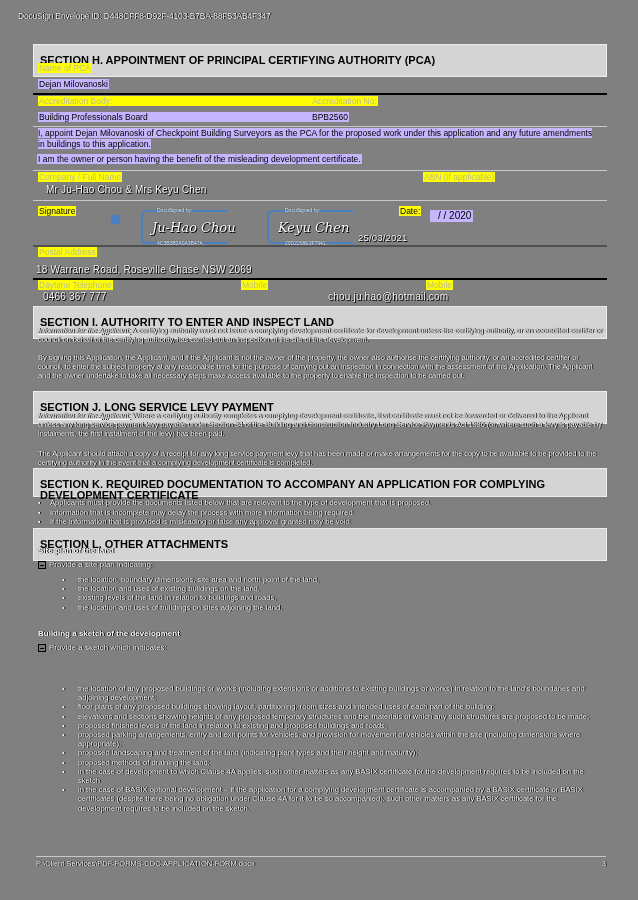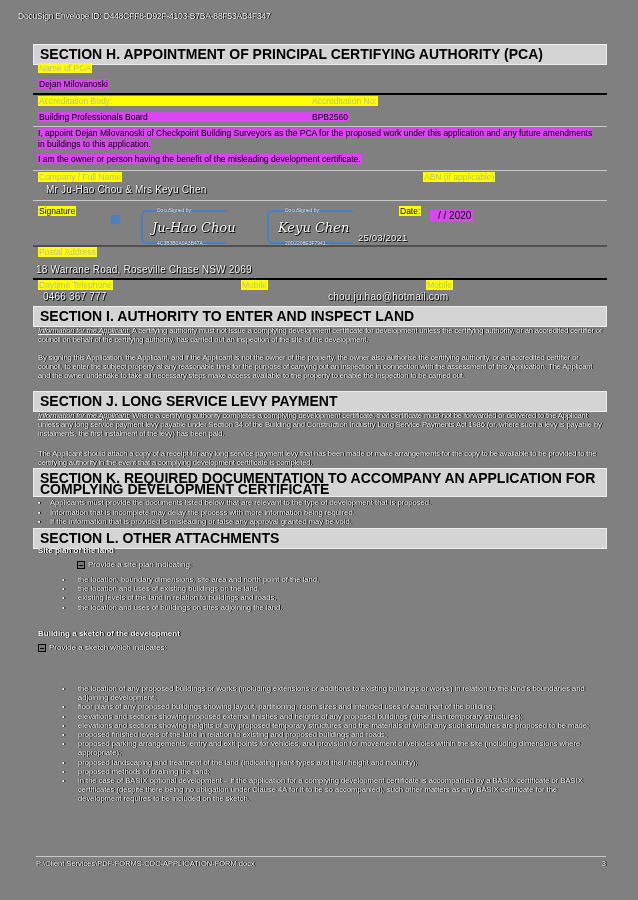--- a/index.html
+++ b/index.html
@@ -1,20 +1,20 @@
 <!DOCTYPE html>
 <html><head>
 <meta charset="utf-8">
 <style>
   * { box-sizing: border-box; margin: 0; padding: 0; }
   html, body { width: 638px; height: 900px; background: #808080; overflow: hidden; }
   body { font-family: "Liberation Sans", sans-serif; color: #000; position: relative; }
   .env-id { position: absolute; left: 18px; top: 11px; font-size: 8.5px; color: #fff; text-shadow: 0 0 1px #000, 1px 0 0 #000; letter-spacing: -0.2px; }
-  .sec-head { position: absolute; left: 33px; width: 574px; background: #d4d4d4; border: 1px solid #ececec; font-weight: bold; font-size: 14px; padding: 4px 6px; line-height: 11px; }
-  .hl { background: #d946ef; }
+  .sec-head { position: absolute; left: 33px; width: 574px; background: #d4d4d4; border: 1px solid #ececec; font-weight: bold; font-size: 11px; padding: 10px 6px; line-height: 11px; }
+  .hl { background: #c4b5fd; }
   .lbl { position: absolute; font-size: 8.5px; color: #bdbd8a; background: #ffff00; line-height: 10px; padding: 0 1px; }
   .lbl.dark { color: #000; }
   .val { position: absolute; font-size: 8.5px; line-height: 10px; padding: 0 1px; }
   .hw { position: absolute; font-size: 10px; color: #fff; text-shadow: 0 0 1px #000, 1px 1px 0 #000; letter-spacing: 0.2px; }
   .rule { position: absolute; height: 1px; background: #c8c8c8; }
   .rule.thick { height: 2px; background: #000; }
   .rule.mid { height: 2px; background: #505050; }
   .para { position: absolute; left: 38px; width: 565px; font-size: 7.6px; line-height: 9px; color: #fff; text-shadow: 0 0 1px #000, 1px 0 0 #000; letter-spacing: -0.15px; }
   .para u { text-decoration: underline; font-style: italic; }
   .bullets { position: absolute; left: 38px; width: 565px; font-size: 7.6px; line-height: 9.5px; color: #fff; text-shadow: 0 0 1px #000, 1px 0 0 #000; list-style: none; }
@@ -108,43 +108,43 @@
 
 <div class="sec-head" style="top:468px; height:29px;">SECTION K. REQUIRED DOCUMENTATION TO ACCOMPANY AN APPLICATION FOR COMPLYING DEVELOPMENT CERTIFICATE</div>
 <ul class="bullets" style="top:498px;">
   <li>Applicants must provide the documents listed below that are relevant to the type of development that is proposed.</li>
   <li>Information that is incomplete may delay the process with more information being required.</li>
   <li>If the information that is provided is misleading or false any approval granted may be void.</li>
 </ul>
 
 <div class="sec-head" style="top:528px;">SECTION L. OTHER ATTACHMENTS</div>
 <div class="sub" style="top:546px;">Site plan of the land</div>
-<div class="chk" style="top:560px;margin-left:39px;">
+<div class="chk" style="top:560px;">
   <span class="box"></span>
   <span>Provide a site plan indicating:</span>
 </div>
 <ul class="olist" style="top:575px;">
   <li>the location, boundary dimensions, site area and north point of the land,</li>
   <li>the location and uses of existing buildings on the land,</li>
   <li>existing levels of the land in relation to buildings and roads,</li>
   <li>the location and uses of buildings on sites adjoining the land.</li>
 </ul>
 <div class="sub" style="top:629px;">Building a sketch of the development</div>
 <div class="chk" style="top:643px;">
   <span class="box"></span>
   <span>Provide a sketch which indicates:</span>
 </div>
 <ul class="olist" style="top:684px;">
   <li>the location of any proposed buildings or works (including extensions or additions to existing buildings or works) in relation to the land's boundaries and adjoining development;</li>
   <li>floor plans of any proposed buildings showing layout, partitioning, room sizes and intended uses of each part of the building;</li>
-  <li>elevations and sections showing proposed external finishes and heights of any proposed buildings (other than temporary structures);</li>
   <li>elevations and sections showing heights of any proposed temporary structures and the materials of which any such structures are proposed to be made;</li>
   <li>proposed finished levels of the land in relation to existing and proposed buildings and roads;</li>
   <li>proposed parking arrangements, entry and exit points for vehicles, and provision for movement of vehicles within the site (including dimensions where appropriate);</li>
   <li>proposed landscaping and treatment of the land (indicating plant types and their height and maturity);</li>
   <li>proposed methods of draining the land;</li>
+  <li>in the case of development to which Clause 4A applies, such other matters as any BASIX certificate for the development requires to be included on the sketch</li>
   <li>in the case of BASIX optional development – if the application for a complying development certificate is accompanied by a BASIX certificate or BASIX certificates (despite there being no obligation under Clause 4A for it to be so accompanied), such other matters as any BASIX certificate for the development requires to be included on the sketch.</li>
 </ul>
 
 <div class="footer">
   <span>P:\Client Services\PDF-FORMS-CDC-APPLICATION-FORM.docx</span>
   <span>3</span>
 </div>
 
 </body></html>

